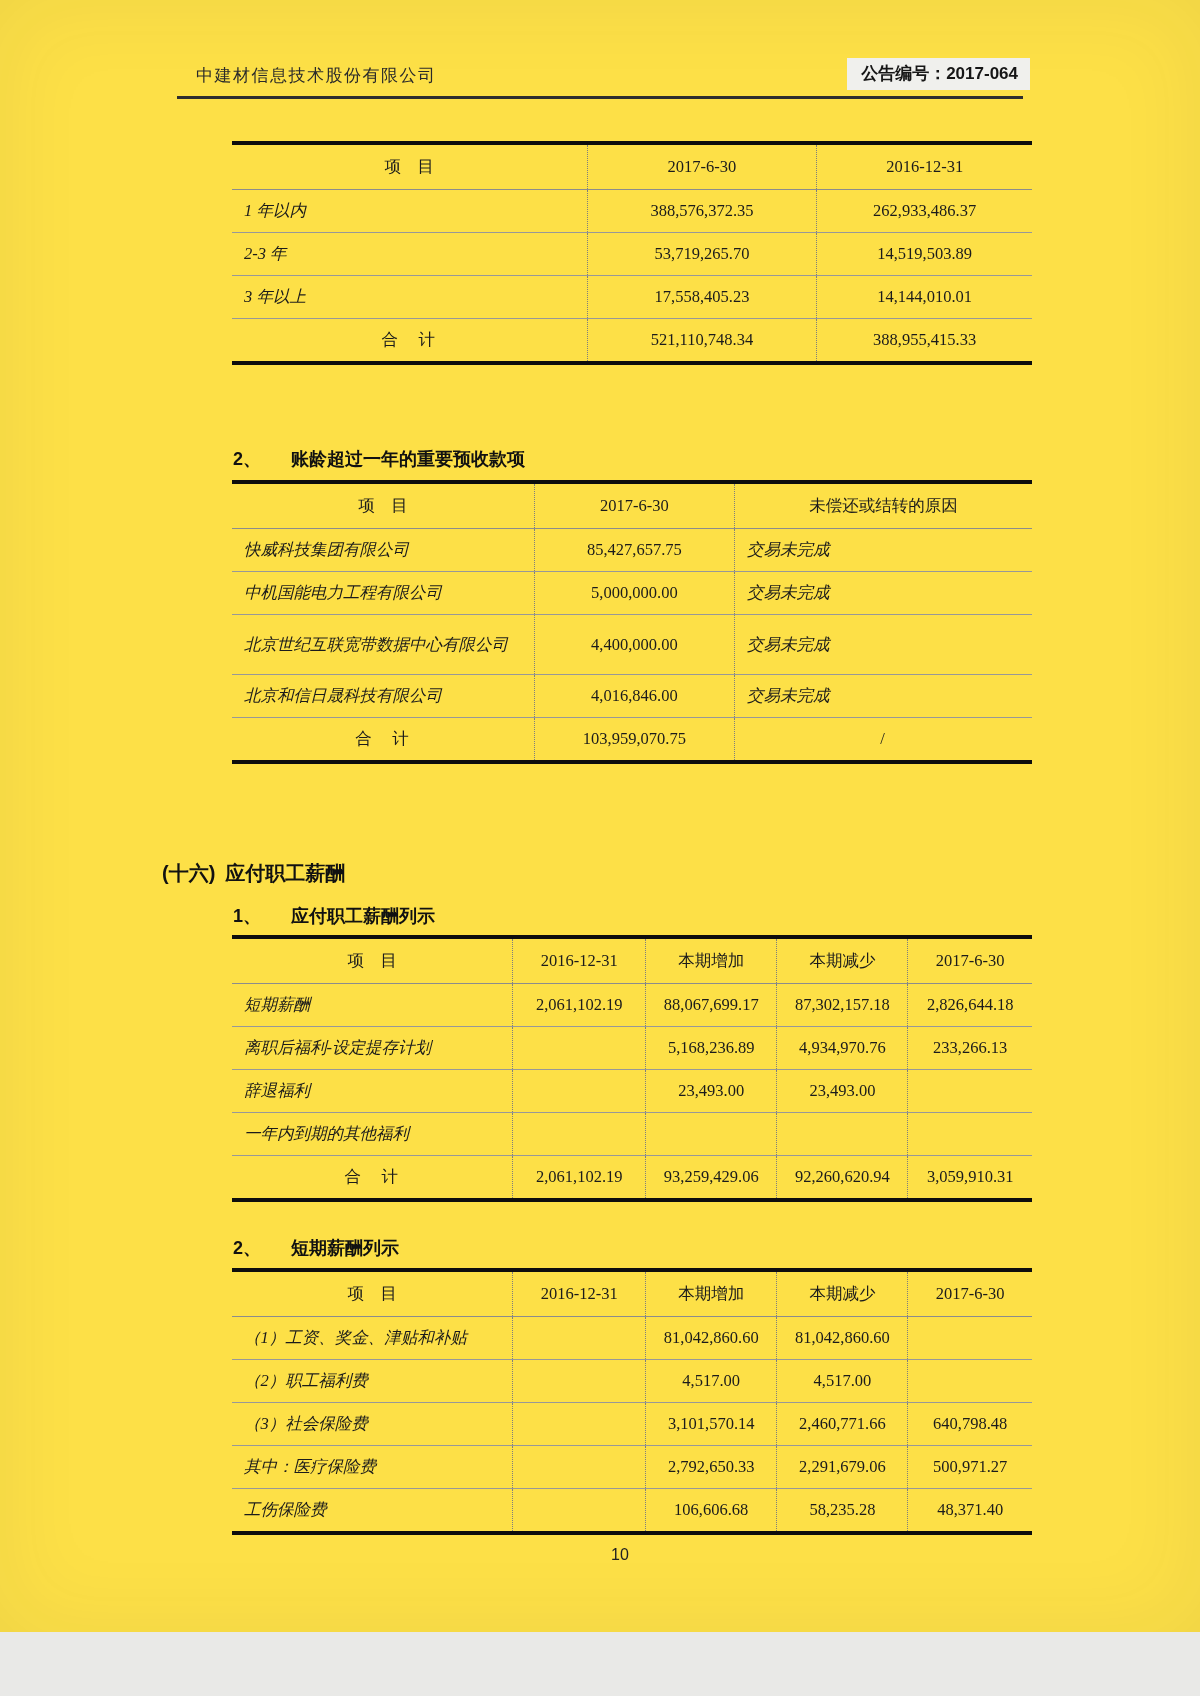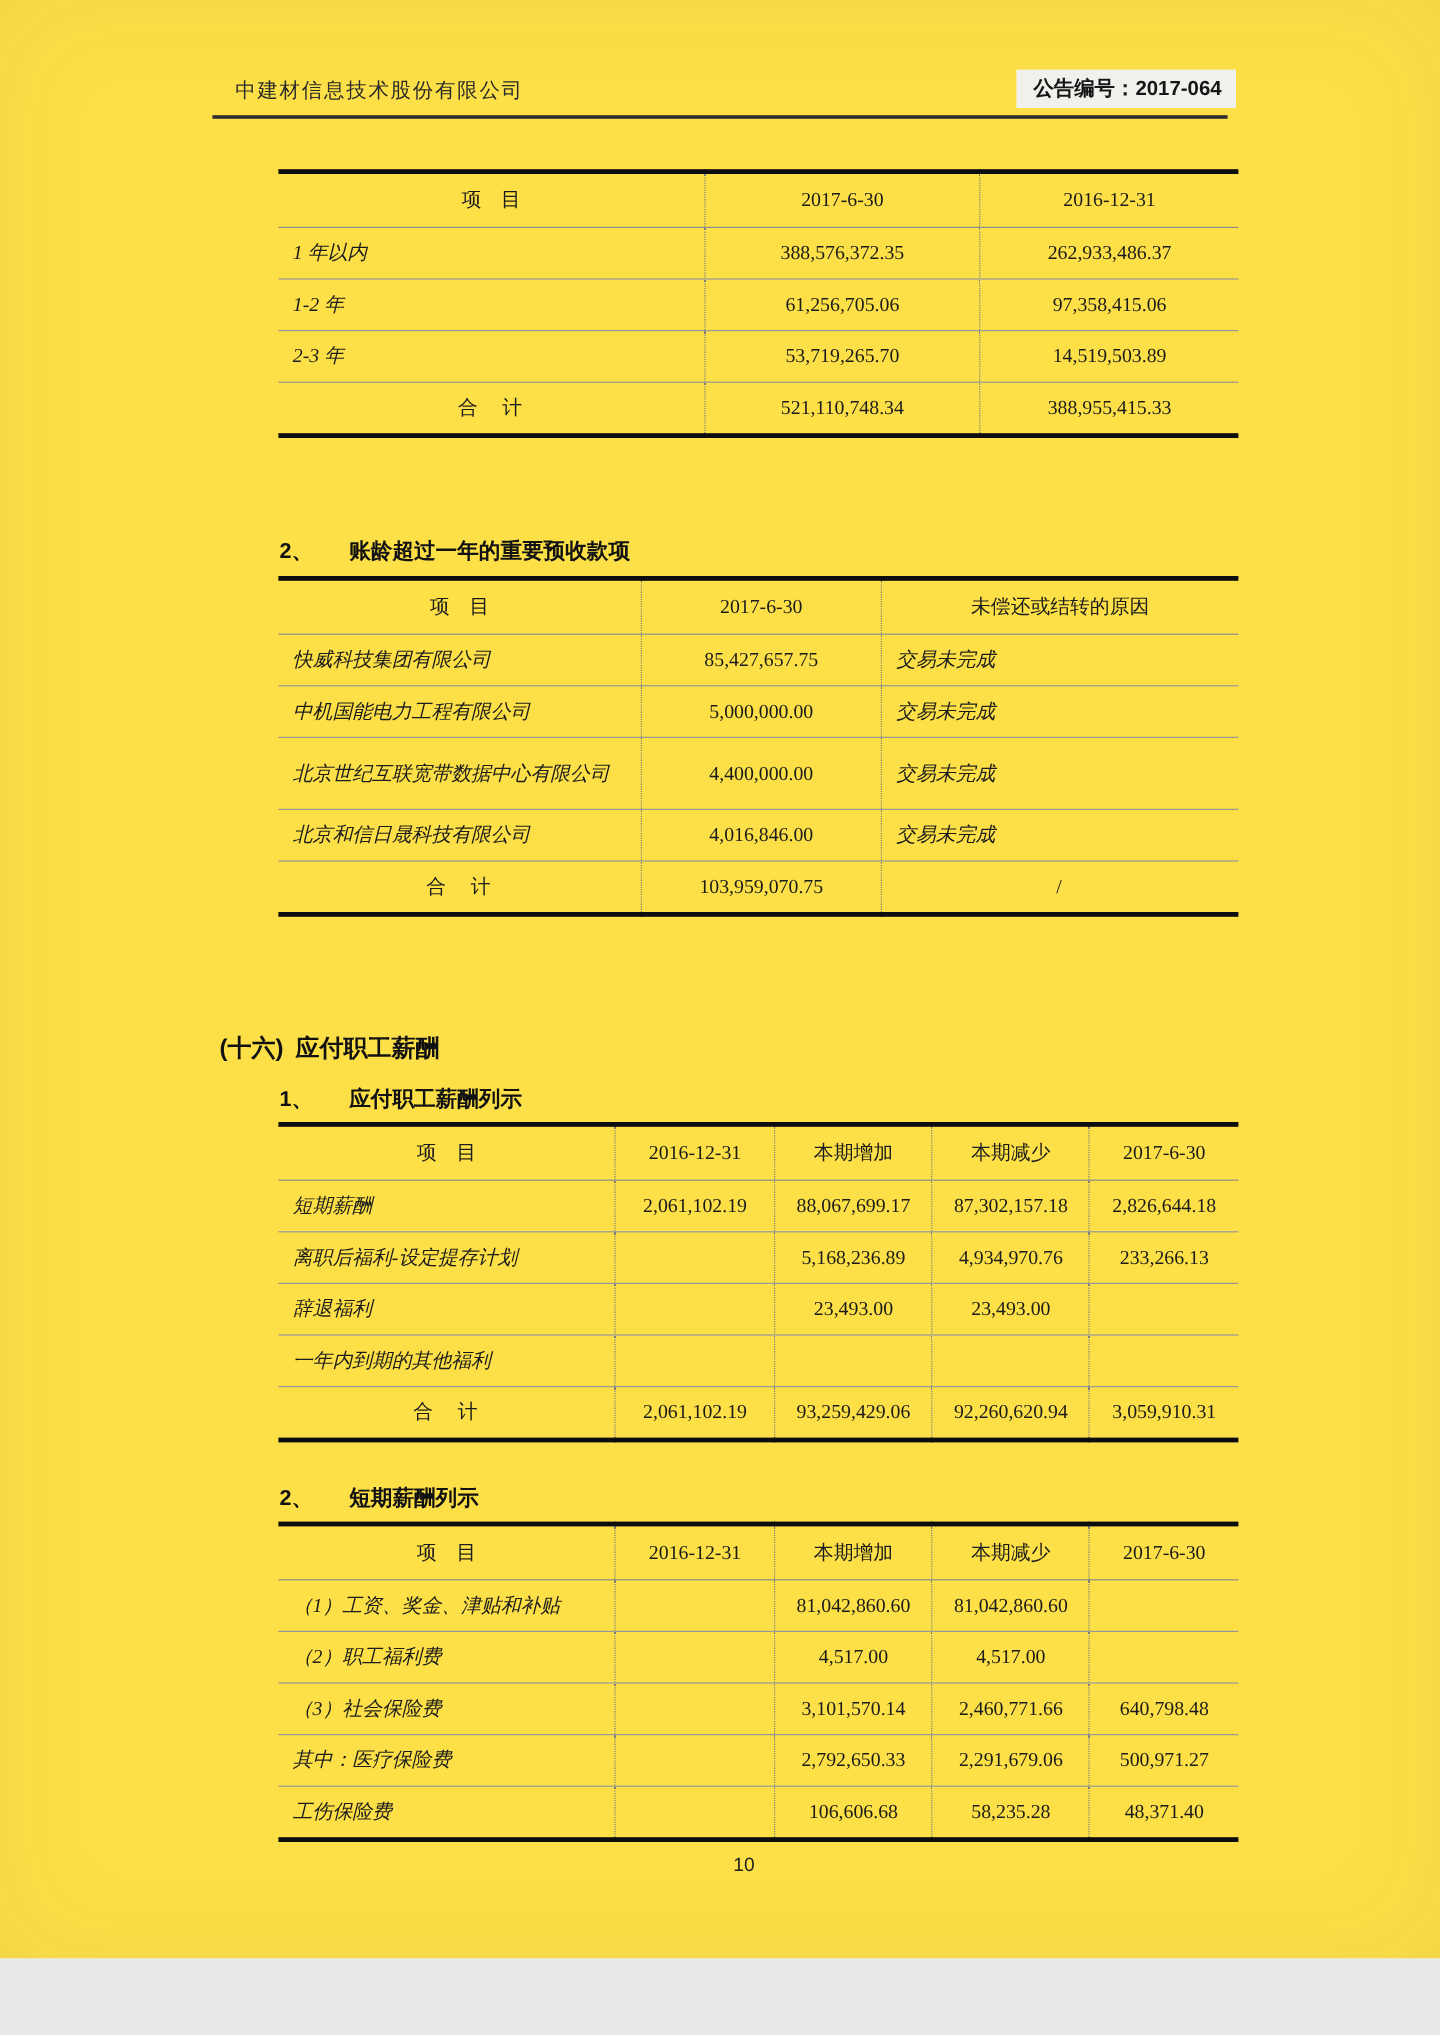--- a/index.html
+++ b/index.html
@@ -34,21 +34,21 @@
 
   
   .sec {
     position: absolute;
     font-family: "Liberation Sans", "DejaVu Sans", sans-serif;
     font-weight: bold; color: #111; white-space: nowrap;
   }
   .sec .no { display: inline-block; }
   .sec-advances { left: 233px; top: 447px; font-size: 18px; }
   .sec-advances .no { margin-right: 30px; }
-  .sec-main { left: 162px; top: 860px; font-size: 20px; margin-left: 21px; }
+  .sec-main { left: 162px; top: 860px; font-size: 20px; }
   .sec-main .no { margin-right: 10px; }
   .sec-payroll-list { left: 233px; top: 904px; font-size: 18px; }
   .sec-payroll-list .no { margin-right: 30px; }
   .sec-short-term { left: 233px; top: 1236px; font-size: 18px; }
   .sec-short-term .no { margin-right: 30px; }
 
   
   .tblwrap { position: absolute; left: 232px; width: 800px; }
   .w-aging     { top: 141px; }
   .w-advances  { top: 480px; }
@@ -118,28 +118,28 @@
             <th>2016-12-31</th>
           </tr>
         </thead>
         <tbody>
           <tr>
             <td class="a-left">1 年以内</td>
             <td class="a-right">388,576,372.35</td>
             <td class="a-right">262,933,486.37</td>
           </tr>
           <tr>
-            <td class="a-left">1-2 年</td>
-            <td class="a-right">61,256,705.06</td>
-            <td class="a-right">97,358,415.06</td>
-          </tr>
-          <tr>
             <td class="a-left">2-3 年</td>
             <td class="a-right">53,719,265.70</td>
             <td class="a-right">14,519,503.89</td>
+          </tr>
+          <tr>
+            <td class="a-left">3 年以上</td>
+            <td class="a-right">17,558,405.23</td>
+            <td class="a-right">14,144,010.01</td>
           </tr>
           <tr>
             <td class="a-center">合　计</td>
             <td class="a-right">521,110,748.34</td>
             <td class="a-right">388,955,415.33</td>
           </tr>
         </tbody>
       </table>
   </div>
 

